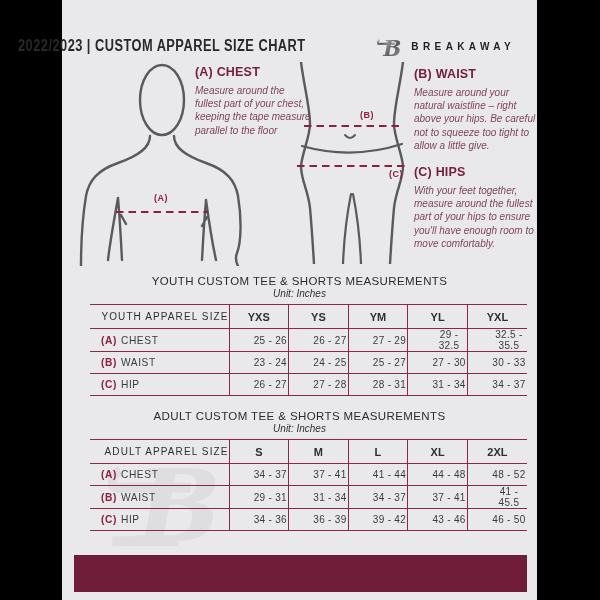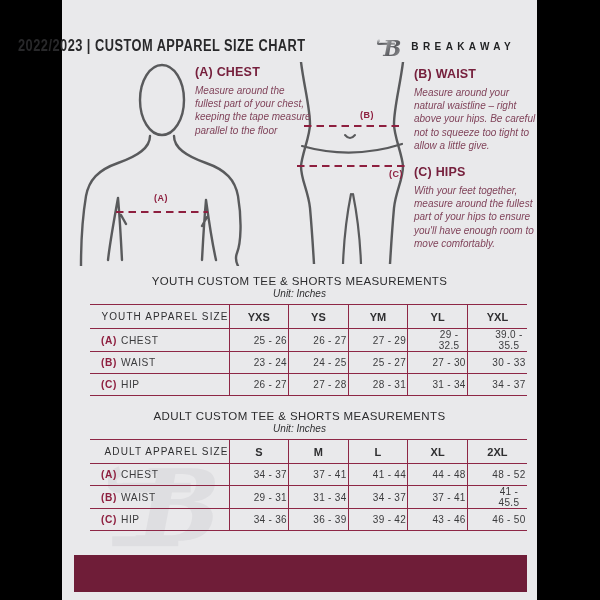--- a/index.html
+++ b/index.html
@@ -135,21 +135,21 @@
           <th>YM</th>
           <th>YL</th>
           <th>YXL</th>
         </tr>
         <tr>
           <td class="lbl"><span class="pfx">(A)</span><span>CHEST</span></td>
           <td>25 - 26</td>
           <td>26 - 27</td>
           <td>27 - 29</td>
           <td>29 - 32.5</td>
-          <td>39.0 - 35.5</td>
+          <td>32.5 - 35.5</td>
         </tr>
         <tr>
           <td class="lbl"><span class="pfx">(B)</span><span>WAIST</span></td>
           <td>23 - 24</td>
           <td>24 - 25</td>
           <td>25 - 27</td>
           <td>27 - 30</td>
           <td>30 - 33</td>
         </tr>
         <tr>

